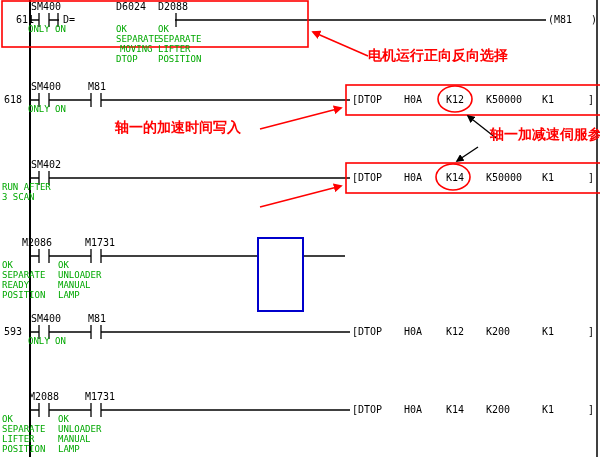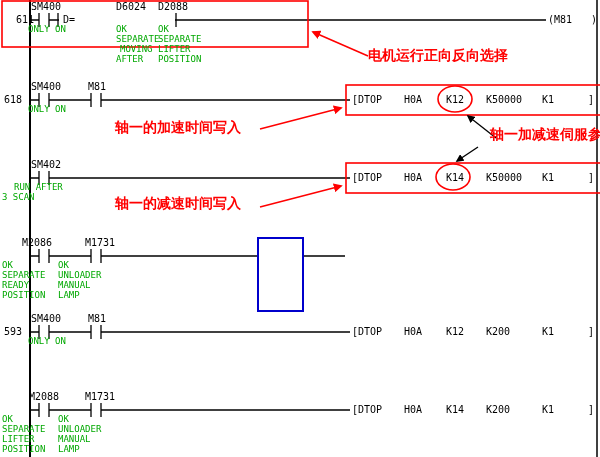--- a/index.html
+++ b/index.html
@@ -110,41 +110,41 @@
 
   <div class="lbl" style="left:16px;top:15px">611</div>
   <div class="lbl" style="left:31px;top:2px">SM400</div>
   <div class="cmt" style="left:28px;top:25px">ONLY ON</div>
   <div class="lbl" style="left:63px;top:15px">D=</div>
   <div class="lbl" style="left:116px;top:2px">D6024</div>
   <div class="lbl" style="left:158px;top:2px">D2088</div>
   <div class="cmt" style="left:116px;top:25px">OK</div>
   <div class="cmt" style="left:116px;top:35px">SEPARATE</div>
   <div class="cmt" style="left:120px;top:45px">MOVING</div>
-  <div class="cmt" style="left:116px;top:55px">AFTER</div>
+  <div class="cmt" style="left:116px;top:55px">DTOP</div>
   <div class="cmt" style="left:158px;top:25px">OK</div>
   <div class="cmt" style="left:158px;top:35px">SEPARATE</div>
   <div class="cmt" style="left:158px;top:45px">LIFTER</div>
   <div class="cmt" style="left:158px;top:55px">POSITION</div>
   <div class="lbl" style="left:548px;top:15px">(M81</div>
   <div class="lbl" style="left:591px;top:15px">)</div>
 
   <div class="lbl" style="left:4px;top:95px">618</div>
   <div class="lbl" style="left:31px;top:82px">SM400</div>
   <div class="cmt" style="left:28px;top:105px">ONLY ON</div>
   <div class="lbl" style="left:88px;top:82px">M81</div>
   <div class="lbl" style="left:352px;top:95px">[DTOP</div>
   <div class="lbl" style="left:404px;top:95px">H0A</div>
   <div class="lbl" style="left:446px;top:95px">K12</div>
   <div class="lbl" style="left:486px;top:95px">K50000</div>
   <div class="lbl" style="left:542px;top:95px">K1</div>
   <div class="lbl" style="left:588px;top:95px">]</div>
 
   <div class="lbl" style="left:31px;top:160px">SM402</div>
-  <div class="cmt" style="left:14px;top:183px">RUN AFTER</div>
+  <div class="cmt" style="left:2px;top:183px">RUN AFTER</div>
   <div class="cmt" style="left:2px;top:193px">3 SCAN</div>
   <div class="lbl" style="left:352px;top:173px">[DTOP</div>
   <div class="lbl" style="left:404px;top:173px">H0A</div>
   <div class="lbl" style="left:446px;top:173px">K14</div>
   <div class="lbl" style="left:486px;top:173px">K50000</div>
   <div class="lbl" style="left:542px;top:173px">K1</div>
   <div class="lbl" style="left:588px;top:173px">]</div>
 
   <div class="lbl" style="left:22px;top:238px">M2086</div>
   <div class="lbl" style="left:85px;top:238px">M1731</div>
@@ -181,15 +181,14 @@
   <div class="lbl" style="left:352px;top:405px">[DTOP</div>
   <div class="lbl" style="left:404px;top:405px">H0A</div>
   <div class="lbl" style="left:446px;top:405px">K14</div>
   <div class="lbl" style="left:486px;top:405px">K200</div>
   <div class="lbl" style="left:542px;top:405px">K1</div>
   <div class="lbl" style="left:588px;top:405px">]</div>
 
   <div class="ann" style="left:368px;top:47px">电机运行正向反向选择</div>
   <div class="ann" style="left:115px;top:119px">轴一的加速时间写入</div>
   <div class="ann" style="left:490px;top:126px">轴一加减速伺服参</div>
-  <div class="ann" style="left:115px;top:195px">轴一的减速时间写入</div>
 
 </div>
 
 </body></html>

